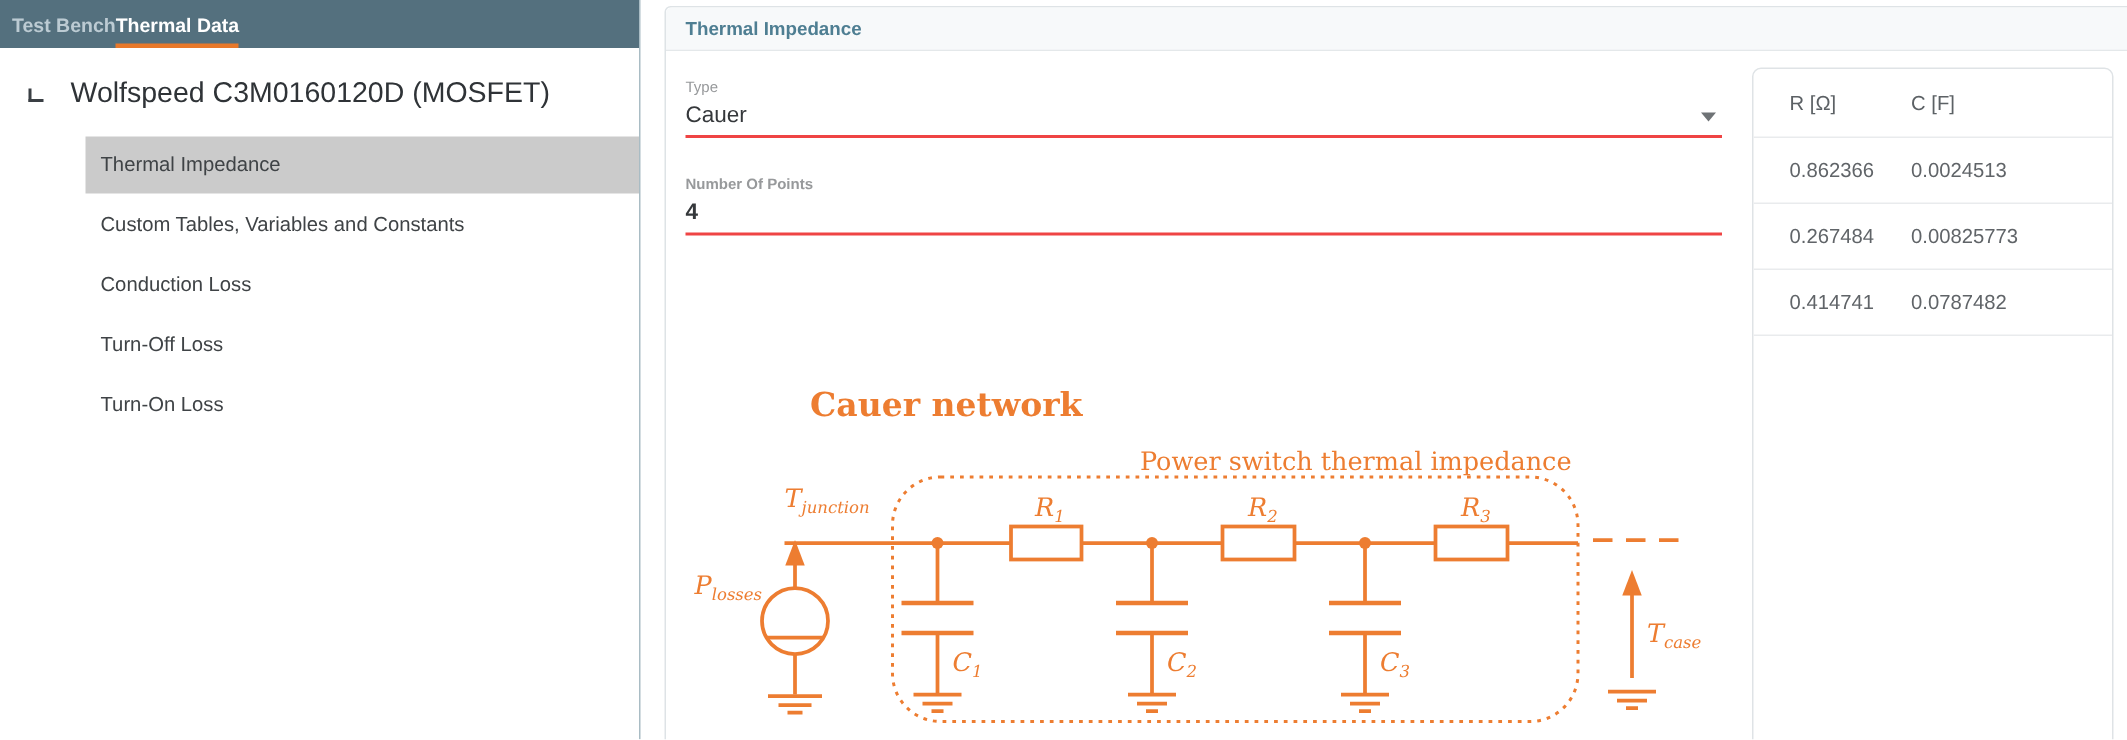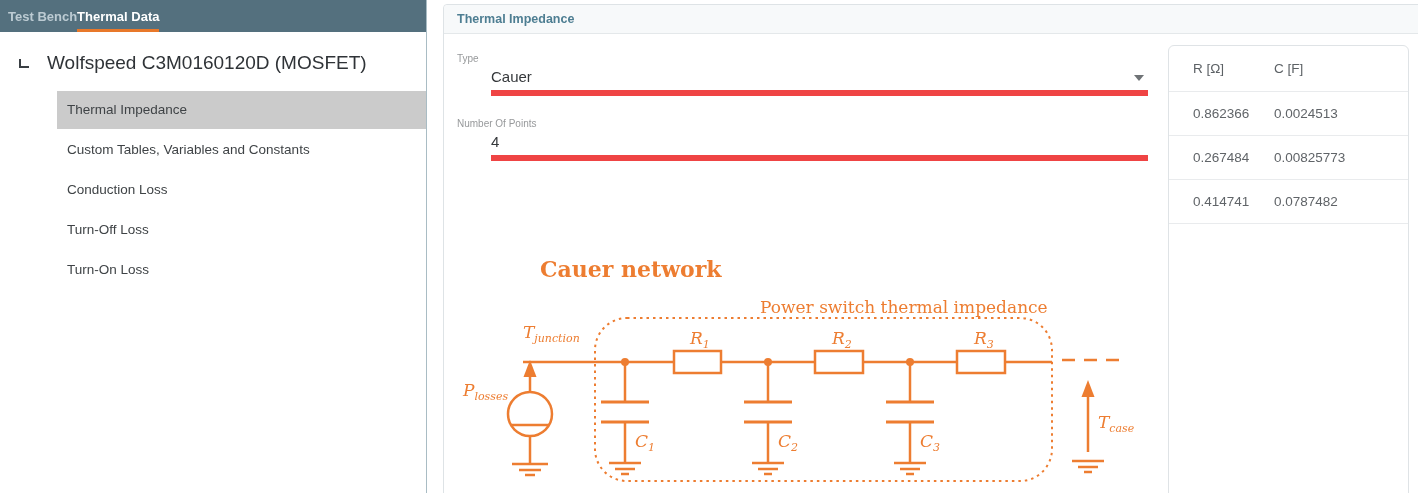--- a/index.html
+++ b/index.html
@@ -29,24 +29,24 @@
 
   
   .card { position:absolute; left:443px; top:4px; width:980px; height:500px;
           background:#fff; border:1px solid #dee3e6; border-radius:4px; }
   .card-header { height:29px; background:#f7f9fa; border-bottom:1px solid #e4e8ea;
                  border-radius:4px 4px 0 0; display:flex; align-items:center; padding-left:13px; }
   .card-title { font-size:12.5px; font-weight:700; color:#4e7e92; }
 
   .field { position:absolute; left:13px; width:691px; }
   .field-type { top:47px; }
-  .field-points { top:112px; }
+  .field-points { top:112px;font-weight:bold; }
   .field-label { font-size:10px; color:#97999b; line-height:14px; }
   .field-value-row { position:relative; margin-top:1px; padding-bottom:3px;
-                     border-bottom:6px solid #ef4444; cursor:pointer;margin-left:34px; }
+                     border-bottom:2px solid #ef4444; cursor:pointer; }
   .field-value { font-size:15px; color:#35383b; line-height:20px; }
   .caret { position:absolute; right:4px; top:8px; width:0; height:0;
            border-left:5px solid transparent; border-right:5px solid transparent;
            border-top:6px solid #6f7376; }
 
   
   .rc-table { position:absolute; left:1168px; top:45px; width:241px; height:460px;
               border:1px solid #dfe3e6; border-radius:6px; background:#fff; overflow:hidden; }
   .rc-row { display:flex; align-items:center; border-bottom:1px solid #e9ebed; }
   .rc-row.header { height:46px; }

